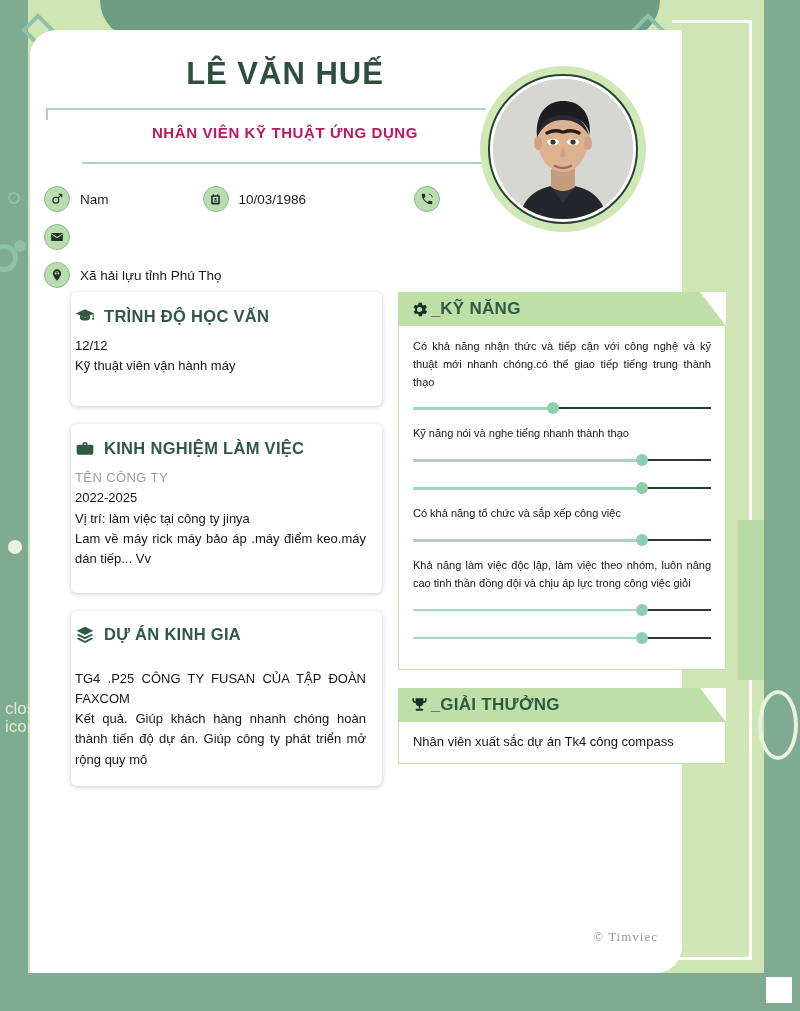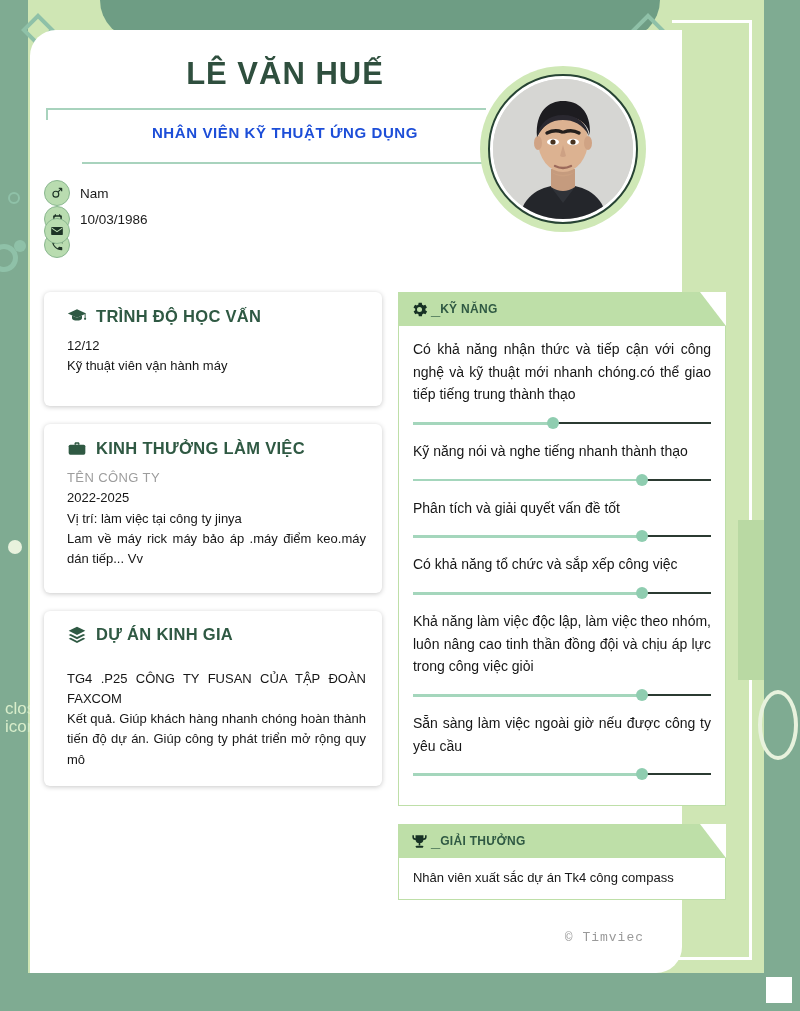--- a/index.html
+++ b/index.html
@@ -130,25 +130,25 @@
     background: #a8d3bd;
   }
   .title-line-bot-tick {
     position: absolute; right: 0; bottom: 0; width: 2px; height: 12px;
     background: #a8d3bd;
   }
   .job-title {
     position: absolute; left: 0; top: 16px; width: 478px;
     text-align: center;
     font-size: 15px; font-weight: bold; letter-spacing: 0.6px;
-    color: #1d4ed8;
+    color: #be185d;
   }
 
   .contacts { position: absolute; left: 14px; top: 150px; width: 500px; }
-  .crow { display: flex; align-items: flex-start; height: 38px; flex-direction: column; }
+  .crow { display: flex; align-items: center; height: 38px; }
   .citem { display: flex; align-items: center; }
   .cicon {
     width: 26px; height: 26px; border-radius: 50%;
     background: #b9dcb0;
     border: 1.5px solid #8ab78f;
     display: flex; align-items: center; justify-content: center;
     color: #1d3326; font-size: 13px; flex: 0 0 auto;
   }
   .ctext { margin-left: 10px; font-size: 13.5px; color: #1b1b1b; }
   .gap-1 { width: 94px; }
@@ -180,22 +180,23 @@
     width: 710px; display: flex; gap: 16px; padding: 0 14px;
   }
   .col-left { width: 340px; }
   .col-right { width: 330px; }
 
   
   .card {
     background: #ffffff;
     border-radius: 6px;
     box-shadow: 0 1px 5px rgba(0,0,0,0.22);
-    padding: 14px 16px 16px 23px;
+    padding: 14px 16px 16px 4px;
     margin-bottom: 18px;
+    margin-left: 27px;
   }
   .card-head {
     display: flex; align-items: center; gap: 9px; margin-bottom: 10px;
   }
   .card-head .ic { color: #2f5943; font-size: 18px; line-height: 1; display:flex; }
   .card-head .tt {
     font-size: 16.5px; font-weight: bold; color: #2f5943; letter-spacing: 0.3px;
   }
   .b-line { font-size: 13px; color: #161616; line-height: 1.55; }
   .b-line.bold { font-weight: normal; }
@@ -215,52 +216,52 @@
     width: 100%;
   }
   .panel-head::after {
     content: ""; position: absolute; right: -0px; top: 0;
     border-top: 34px solid #ffffff;
     border-left: 26px solid transparent;
     width: 0; height: 0;
   }
   .panel-head .ic { color: #173124; font-size: 18px; margin-right: 2px; display:flex; }
   .panel-head .tt {
-    font-size: 12px; font-weight: bold; color: #2f5943; letter-spacing: 0.3px; text-align: center;
+    font-size: 17px; font-weight: bold; color: #2f5943; letter-spacing: 0.3px; text-align: center;
   }
   .panel-head .us { color: #2f5943; font-weight: bold; font-size: 16.5px; }
   .panel-body {
     border: 1px solid #bedfa8;
     border-top: none;
     padding: 12px 14px 14px 14px;
     background: #ffffff;
   }
   .skill { margin-bottom: 6px; }
   .skill-txt {
-    font-size: 14px; color: #161616; line-height: 1.62; text-align: justify;
+    font-size: 11px; color: #161616; line-height: 1.62; text-align: justify;
   }
   .slider { position: relative; height: 22px; margin-top: 6px; }
   .slider .track-off {
     position: absolute; left: 0; top: 10px; right: 0; height: 2px;
     background: #2b3a31;
   }
   .slider .track-on {
     position: absolute; left: 0; top: 10px; height: 2.5px;
     background: #a4d6bc;
   }
   .slider .knob {
     position: absolute; top: 5px; width: 12px; height: 12px;
     border-radius: 50%; background: #8fcdb0;
     transform: translateX(-6px);
   }
   .award-txt { font-size: 13px; color: #161616; }
 
   .footer {
-    position: absolute; right: 38px; bottom: 28px;
-    font-family: Liberation Mono, monospace;
+    position: absolute; right: 24px; bottom: 28px;
+    font-family: Liberation Serif, serif;
     font-size: 13px; color: #9a9a9a; letter-spacing: 1px;
   }
 </style>
 </head>
 <body>
 
 <div id="root">
 
   <div class="bg-pale"></div>
   <div class="bg-left-band"></div>
@@ -334,20 +335,33 @@
           <div class="citem">
             <span class="cicon">
               <svg width="14" height="14" viewBox="0 0 24 24" fill="currentColor">
                 <rect x="2" y="5" width="20" height="14" rx="2"></rect>
                 <path d="M3 7l9 6 9-6" stroke="#b9dcb0" stroke-width="1.8" fill="none"></path>
               </svg>
             </span>
             <span class="ctext"></span>
           </div>
         </div>
+        <div class="crow">
+          <div class="citem">
+            <span class="cicon">
+              <svg width="14" height="14" viewBox="0 0 24 24" fill="currentColor">
+                <path d="M12 2C8.1 2 5 5.1 5 9c0 5.2 7 13 7 13s7-7.8 7-13c0-3.9-3.1-7-7-7z"></path>
+                <circle cx="12" cy="9" r="3.6" fill="#b9dcb0"></circle>
+                <circle cx="12" cy="8" r="1.5" fill="#1d3326"></circle>
+                <path d="M9.4 12c.5-1.1 1.5-1.7 2.6-1.7s2.1.6 2.6 1.7z" fill="#1d3326"></path>
+              </svg>
+            </span>
+            <span class="ctext">Xã hải lựu tỉnh Phú Thọ</span>
+          </div>
+        </div>
       </div>
 
       <div class="photo-wrap">
         <div class="photo-ring-outer"></div>
         <div class="photo-ring-inner"></div>
         <div class="photo">
           <svg viewBox="0 0 140 140" preserveAspectRatio="xMidYMid slice">
             <rect width="140" height="140" fill="#d6d6d3"></rect>
 
             <path d="M26 140 C30 116 48 106 70 106 C92 106 110 116 114 140 Z" fill="#24262b"></path>
@@ -403,21 +417,21 @@
         </div>
 
         <div class="card">
           <div class="card-head">
             <span class="ic">
               <svg width="20" height="20" viewBox="0 0 24 24" fill="currentColor">
                 <rect x="2" y="8" width="20" height="12" rx="2"></rect>
                 <path d="M9 8V6.5C9 5.7 9.7 5 10.5 5h3c.8 0 1.5.7 1.5 1.5V8h-2V7h-2v1z"></path>
               </svg>
             </span>
-            <span class="tt">KINH THƯỞNG LÀM VIỆC</span>
+            <span class="tt">KINH NGHIỆM LÀM VIỆC</span>
           </div>
           <div class="b-line muted">TÊN CÔNG TY</div>
           <div class="b-line bold">2022-2025</div>
           <div class="b-line">Vị trí: làm việc tại công ty jinya</div>
           <div class="b-line b-just">Lam về máy rick máy bảo áp .máy điểm keo.máy dán tiếp... Vv</div>
           <div class="spacer-8"></div>
         </div>
 
         <div class="card">
           <div class="card-head">
@@ -461,21 +475,20 @@
                 </div>
                 <div class="skill">
                   <div class="skill-txt">Kỹ năng nói và nghe tiếng nhanh thành thạo</div>
                   <div class="slider">
                     <div class="track-off"></div>
                     <div class="track-on" style="width:77%"></div>
                     <div class="knob" style="left:77%"></div>
                   </div>
                 </div>
                 <div class="skill">
-                  <div class="skill-txt">Phân tích và giải quyết vấn đề tốt</div>
                   <div class="slider">
                     <div class="track-off"></div>
                     <div class="track-on" style="width:77%"></div>
                     <div class="knob" style="left:77%"></div>
                   </div>
                 </div>
                 <div class="skill">
                   <div class="skill-txt">Có khả năng tổ chức và sắp xếp công việc</div>
                   <div class="slider">
                     <div class="track-off"></div>
@@ -485,21 +498,20 @@
                 </div>
                 <div class="skill">
                   <div class="skill-txt">Khả năng làm việc độc lập, làm việc theo nhóm, luôn nâng cao tinh thần đồng đội và chịu áp lực trong công việc giỏi</div>
                   <div class="slider">
                     <div class="track-off"></div>
                     <div class="track-on" style="width:77%"></div>
                     <div class="knob" style="left:77%"></div>
                   </div>
                 </div>
                 <div class="skill">
-                  <div class="skill-txt">Sẵn sàng làm việc ngoài giờ nếu được công ty yêu cầu</div>
                   <div class="slider">
                     <div class="track-off"></div>
                     <div class="track-on" style="width:77%"></div>
                     <div class="knob" style="left:77%"></div>
                   </div>
                 </div>
               </div>
           </div>
         </div>
 

